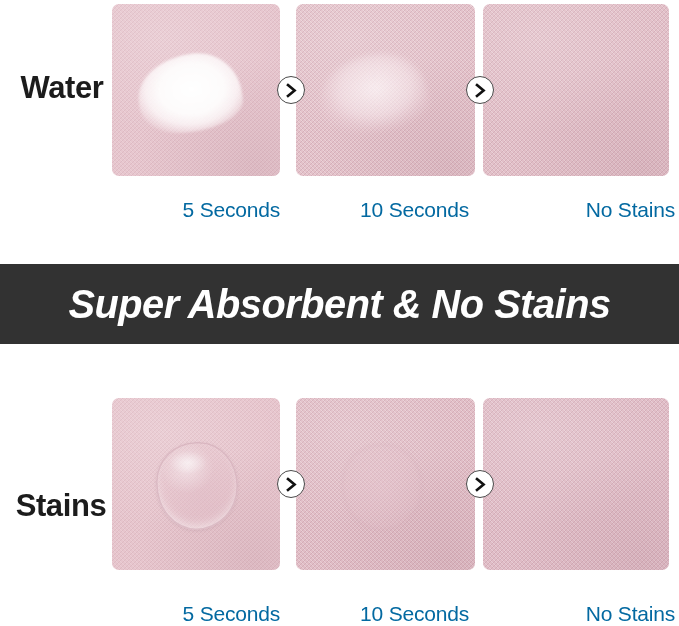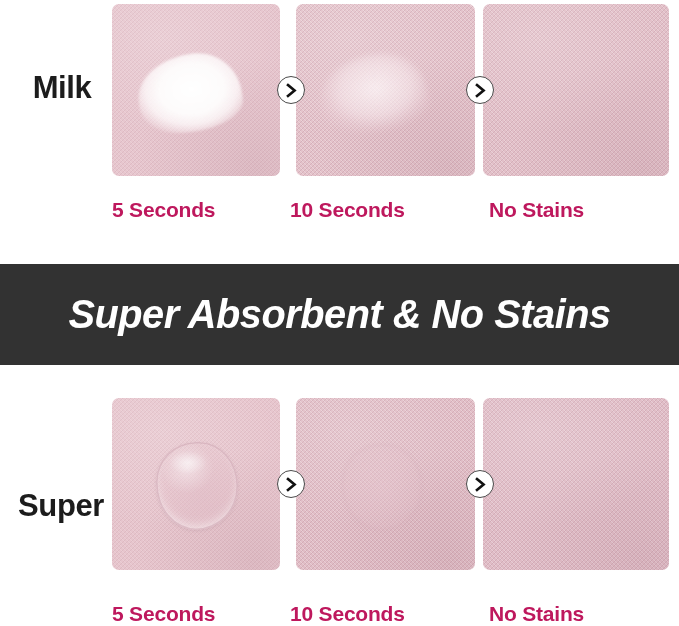--- a/index.html
+++ b/index.html
@@ -145,41 +145,41 @@
   .arrow-badge svg { display: block; }
 
   #milk-arrow-1  { left: 277px; top: 76px; }
   #milk-arrow-2  { left: 466px; top: 76px; }
   #water-arrow-1 { left: 277px; top: 90px; }
   #water-arrow-2 { left: 466px; top: 90px; }
 
   
   .caption {
     position: absolute;
-    text-align: left;
+    text-align: right;
     font-family: "Liberation Sans", sans-serif;
     font-size: 21px;
-    font-weight: 700;
-    color: #be185d;
+    font-weight: 400;
+    color: #0369a1;
     letter-spacing: -0.2px;
     white-space: nowrap;
   }
   #milk-section  .caption { top: 198px; }
   #water-section .caption { top: 222px; }
   .cap-1 { left: 112px; width: 168px; }
   .cap-2 { left: 290px; width: 179px; }
   .cap-3 { left: 489px; width: 186px; }
 
   
   #banner {
     position: absolute;
     left: 0;
     top: 264px;
     width: 679px;
-    height: 101px;
+    height: 80px;
     background: #323232;
     display: flex;
     align-items: center;
     justify-content: center;
   }
   #banner-text {
     font-family: "Liberation Sans", sans-serif;
     font-weight: bold;
     font-style: italic;
     font-size: 41px;
@@ -187,21 +187,21 @@
     letter-spacing: -0.5px;
     white-space: nowrap;
     transform: scaleX(0.97);
   }
 </style>
 </head>
 <body>
 
 <div class="section" id="milk-section">
 
-  <div class="row-label">Milk</div>
+  <div class="row-label">Water</div>
 
   <div class="tile" id="milk-t1">
     <div class="weave"></div>
     <div class="sheen"></div>
     <div class="stain" id="stain-milk-fresh"></div>
   </div>
 
   <div class="tile" id="milk-t2">
     <div class="weave"></div>
     <div class="sheen"></div>
@@ -228,21 +228,21 @@
   <div class="caption cap-2">10 Seconds</div>
   <div class="caption cap-3">No Stains</div>
 </div>
 
 <div id="banner">
   <div id="banner-text">Super Absorbent &amp; No Stains</div>
 </div>
 
 <div class="section" id="water-section">
 
-  <div class="row-label">Super</div>
+  <div class="row-label">Stains</div>
 
   <div class="tile" id="water-t1">
     <div class="weave"></div>
     <div class="sheen"></div>
     <div class="stain" id="stain-water-fresh">
       <div class="hl"></div>
     </div>
   </div>
 
   <div class="tile" id="water-t2">

